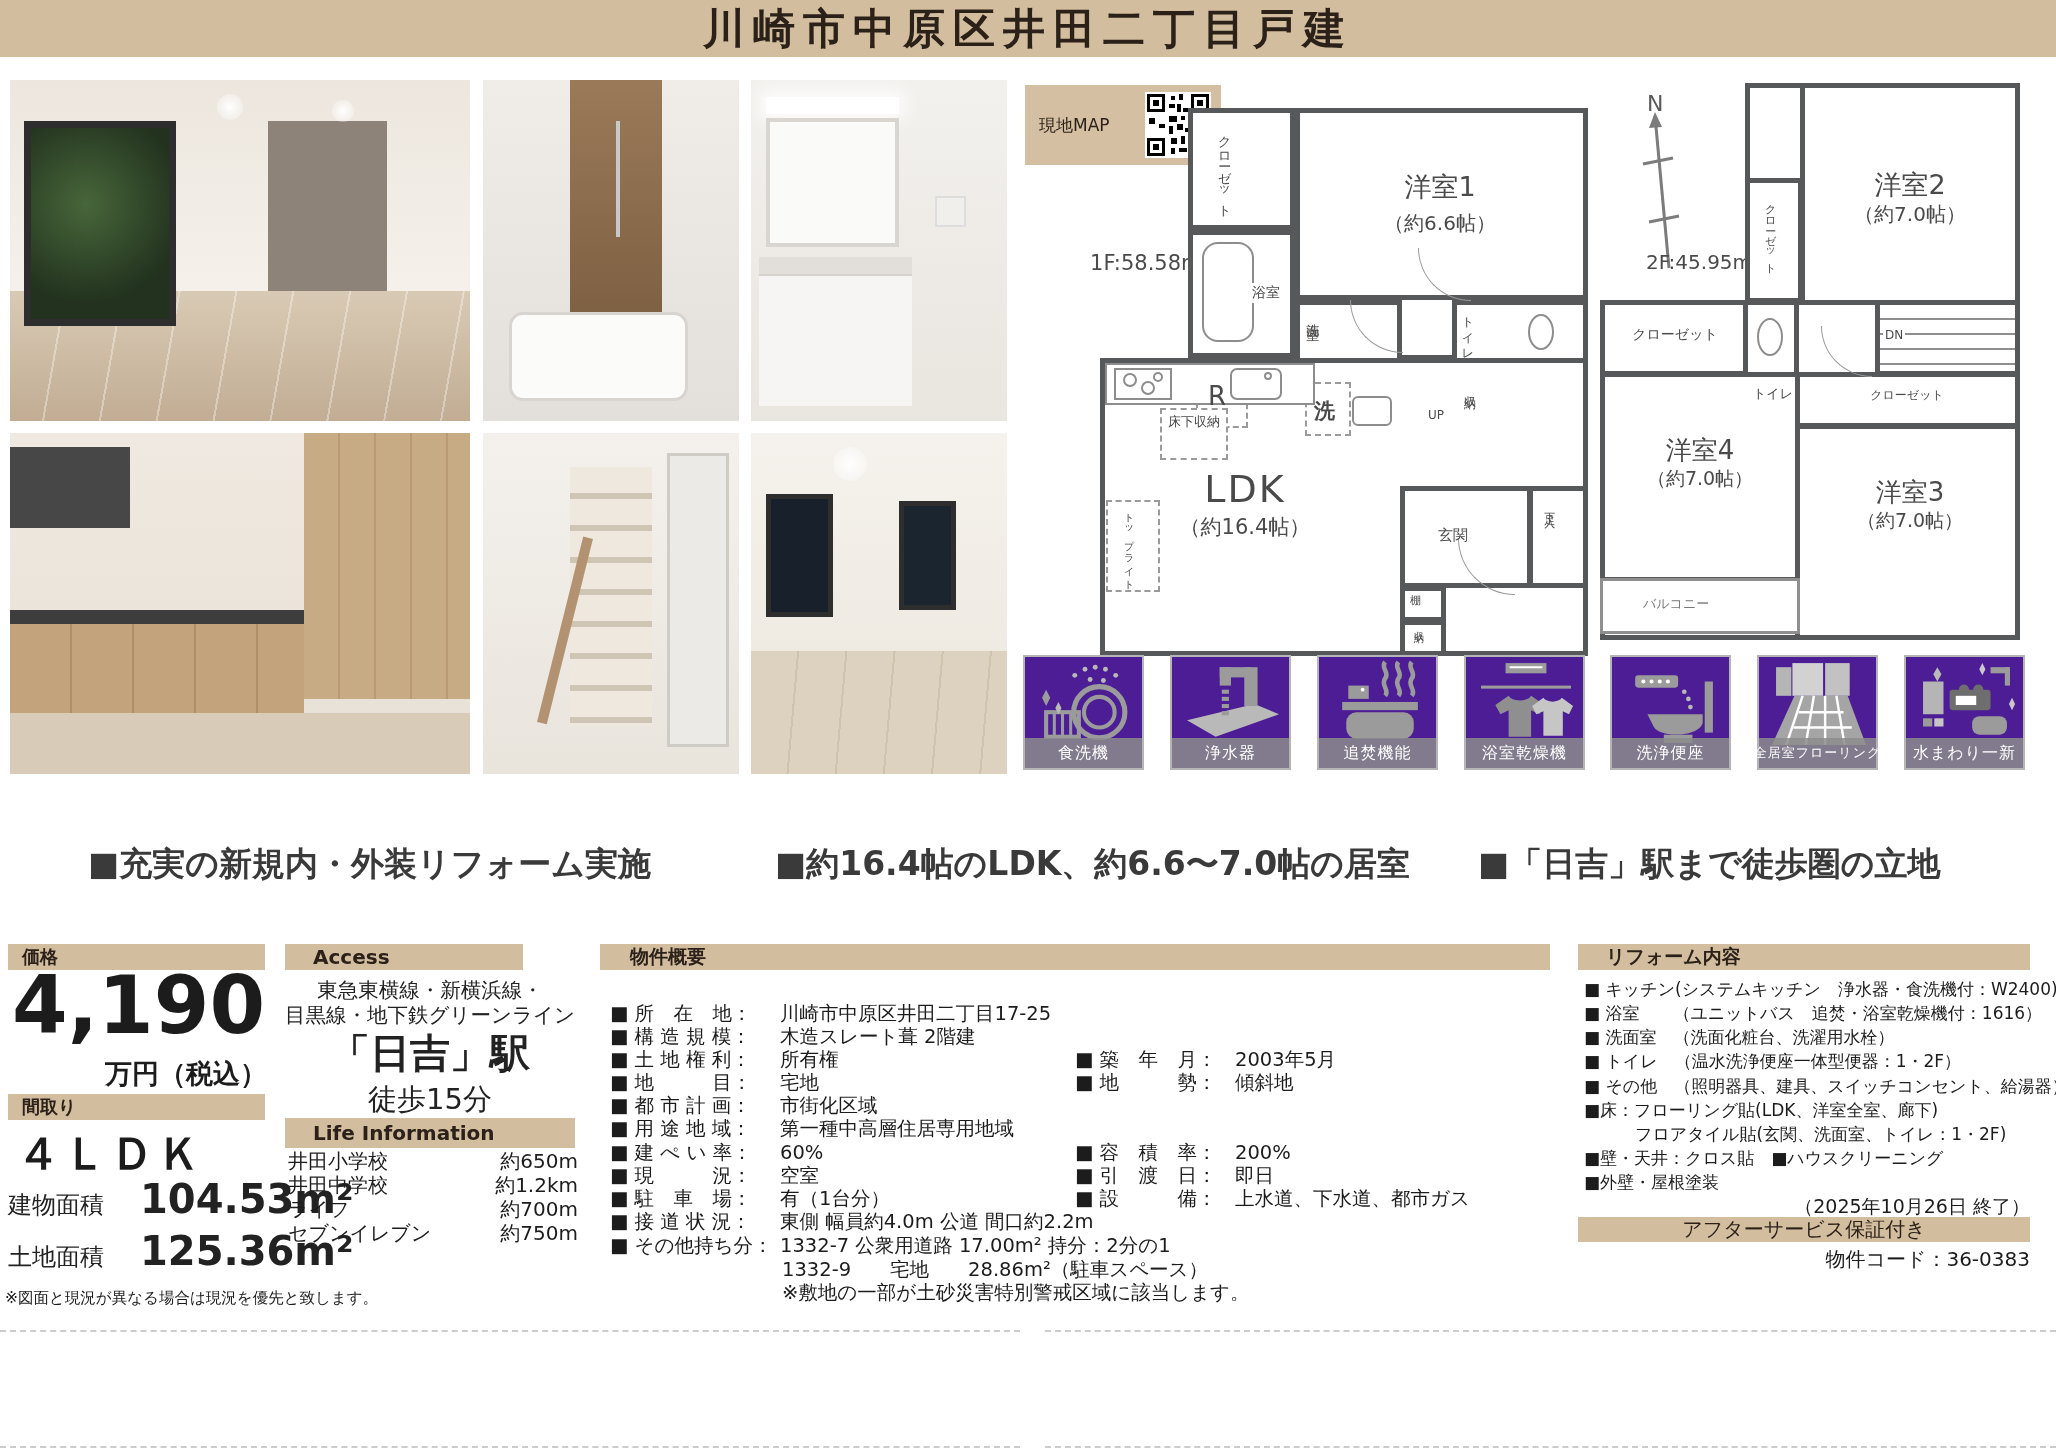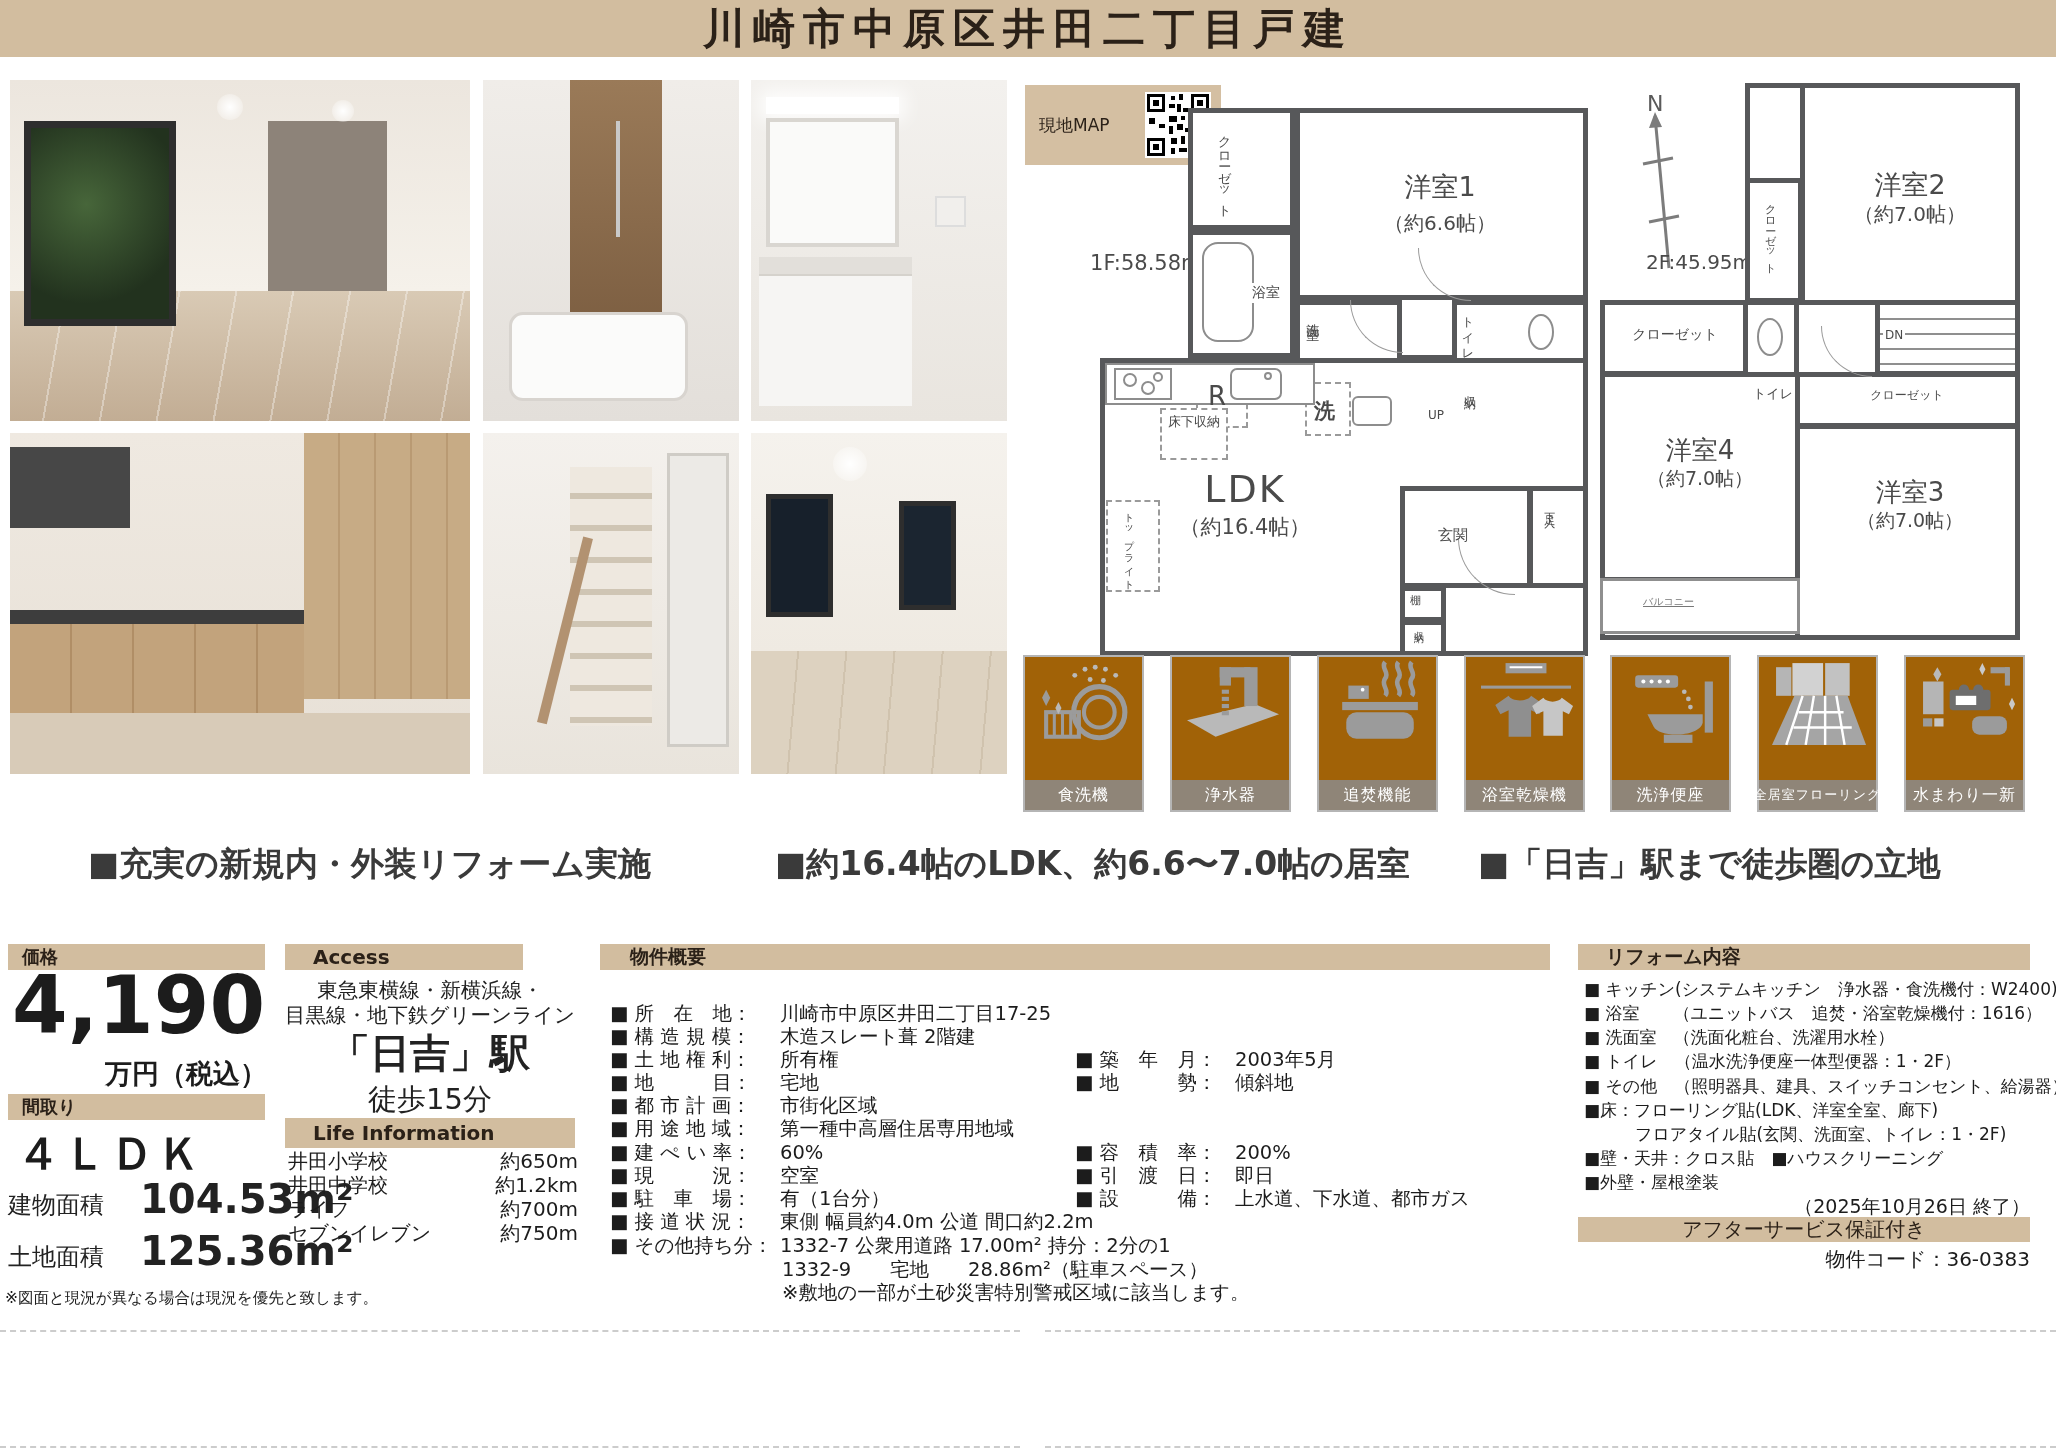--- a/index.html
+++ b/index.html
@@ -17,21 +17,21 @@
   
   .plan-room{position:absolute;border:5px solid #57585a;box-sizing:border-box;background:#fff;}
   .plan-dashed{position:absolute;border:2px dashed #9a9a9a;box-sizing:border-box;background:#fff;}
   .plan-label{position:absolute;color:#4a4a4a;text-align:center;line-height:1.25;}
   .vtext{writing-mode:vertical-rl;letter-spacing:2px;}
   .stairs-v{background:repeating-linear-gradient(90deg,#fff 0 14px,#8f8f8f 14px 16px);}
   .stairs-h{background:repeating-linear-gradient(180deg,#fff 0 13px,#8f8f8f 13px 15px);}
   .fixture{position:absolute;border:2px solid #8d8d8d;box-sizing:border-box;background:#fff;}
   .arc{position:absolute;border-left:1.5px solid #9a9a9a;border-bottom:1.5px solid #9a9a9a;border-radius:0 0 0 110%;}
   
-  .tile{position:absolute;width:121px;height:157px;border:2px solid #b5b5b5;background:#a16207;box-sizing:border-box;}
+  .tile{position:absolute;width:121px;height:115px;border:2px solid #b5b5b5;background:#4c1d95;box-sizing:border-box;}
   .tile .cap{position:absolute;left:0;right:0;bottom:0;height:30px;background:rgba(140,140,140,.85);
              color:#fff;display:flex;align-items:center;justify-content:center;font-size:16px;letter-spacing:1px;white-space:nowrap;}
   .tile svg{position:absolute;left:8px;top:2px;}
   
   .headline{position:absolute;font-size:33px;font-weight:bold;color:#3a3a3a;white-space:nowrap;}
   
   .rowline{position:absolute;white-space:nowrap;font-size:19.5px;color:#1c1c1c;margin-top:22px;}
   .ov-label{display:inline-block;min-width:170px;}
   .rf-item{position:absolute;white-space:nowrap;font-size:17px;color:#1c1c1c;}
   .life-row{position:absolute;width:290px;display:flex;justify-content:space-between;font-size:20px;color:#1c1c1c;}
@@ -243,21 +243,21 @@
     <div class="plan-label" style="left:288px;top:250px;font-size:12px;background:#fff;padding:0 2px;">DN</div>
     <div class="plan-label" style="left:252px;top:310px;width:120px;font-size:12px;background:#fff;">クローゼット</div>
     <div class="plan-label" style="left:10px;top:356px;width:190px;">
       <span style="font-size:26px;">洋室4</span><br>
       <span style="font-size:19px;">（約7.0帖）</span>
     </div>
     <div class="plan-label" style="left:240px;top:398px;width:150px;">
       <span style="font-size:26px;">洋室3</span><br>
       <span style="font-size:19px;">（約7.0帖）</span>
     </div>
-    <div class="plan-label" style="left:48px;top:518px;font-size:10px;color:#777;text-decoration:underline;">バルコニー</div>
+    <div class="plan-label" style="left:48px;top:518px;font-size:13px;color:#777;">バルコニー</div>
   </div>
 
   <div class="tile" style="left:1023px;top:655px;">
     <svg width="104" height="90" viewBox="0 0 100 88">
       <circle cx="64" cy="52" r="25" fill="none" stroke="#9b9b9b" stroke-width="5"></circle>
       <circle cx="64" cy="52" r="15" fill="none" stroke="#9b9b9b" stroke-width="4"></circle>
       <rect x="12" y="52" width="32" height="24" fill="none" stroke="#9b9b9b" stroke-width="4"></rect>
       <line x1="20" y1="52" x2="20" y2="76" stroke="#9b9b9b" stroke-width="3"></line>
       <line x1="28" y1="52" x2="28" y2="76" stroke="#9b9b9b" stroke-width="3"></line>
       <line x1="36" y1="52" x2="36" y2="76" stroke="#9b9b9b" stroke-width="3"></line>

